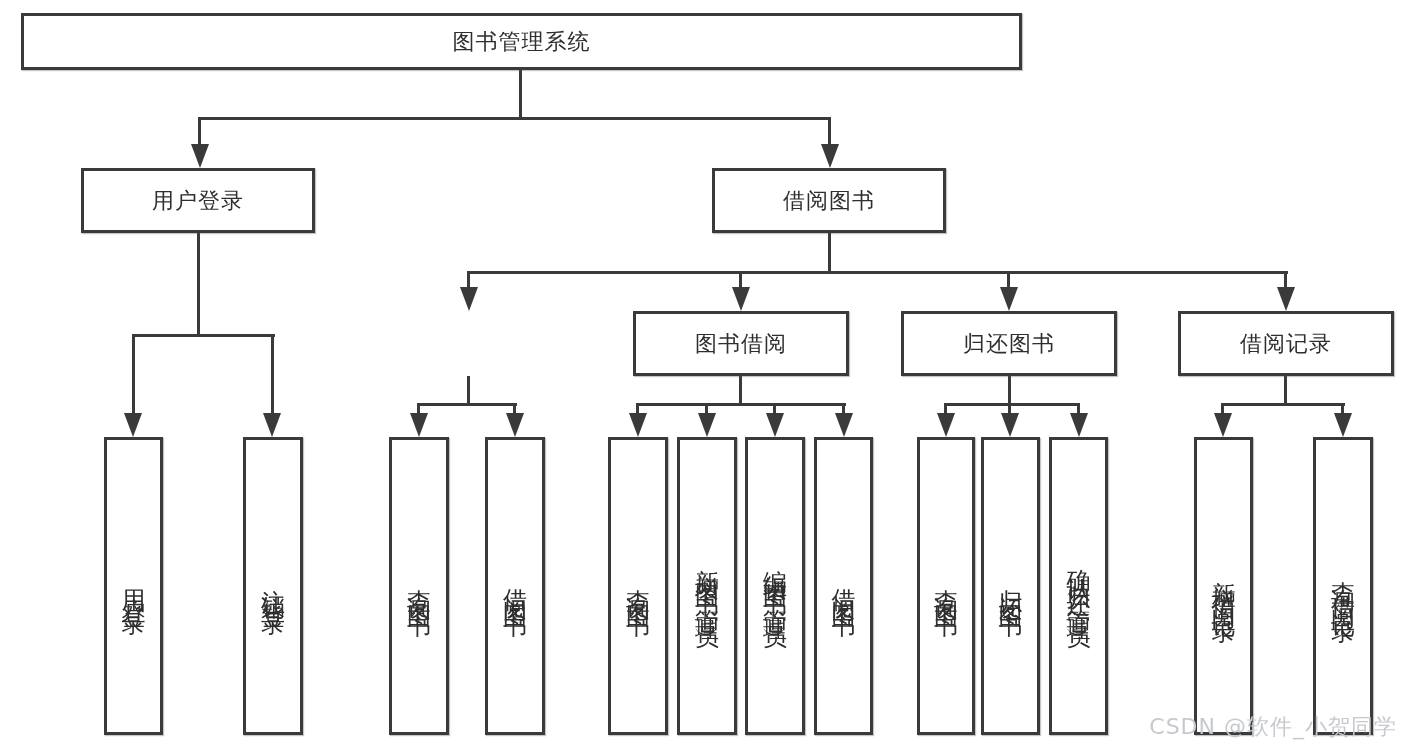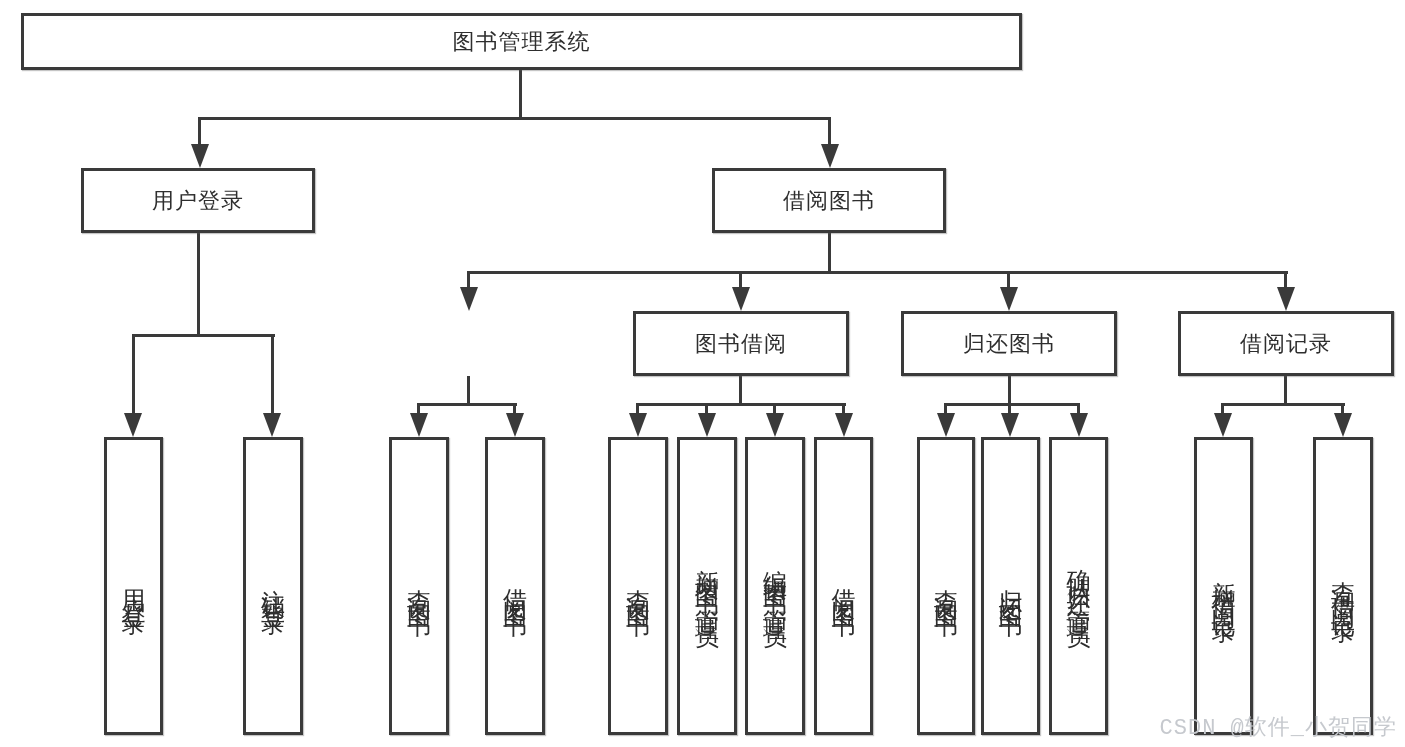--- a/index.html
+++ b/index.html
@@ -18,21 +18,21 @@
     font-size:24px;letter-spacing:8px;line-height:1;white-space:nowrap;
   }
   .line{position:absolute;background:#3a3a3a;}
   .arrow{
     position:absolute;width:0;height:0;
     border-left:9px solid transparent;border-right:9px solid transparent;
     border-top:24px solid #3a3a3a;
   }
   #watermark{
     position:absolute;right:8px;bottom:5px;z-index:9;
-    color:#c6c9ce;font-size:22px;letter-spacing:1px;white-space:nowrap;font-family:Liberation Mono, monospace;
+    color:#c6c9ce;font-size:22px;letter-spacing:1px;white-space:nowrap;
   }
 </style>
 </head>
 <body>
 
 <div id="stage">
 
   <div class="line" style="left:519px;top:70px;width:3px;height:50px;"></div>
   <div class="line" style="left:198px;top:117px;width:633px;height:3px;"></div>
   <div class="line" style="left:198px;top:120px;width:3px;height:25px;"></div>

